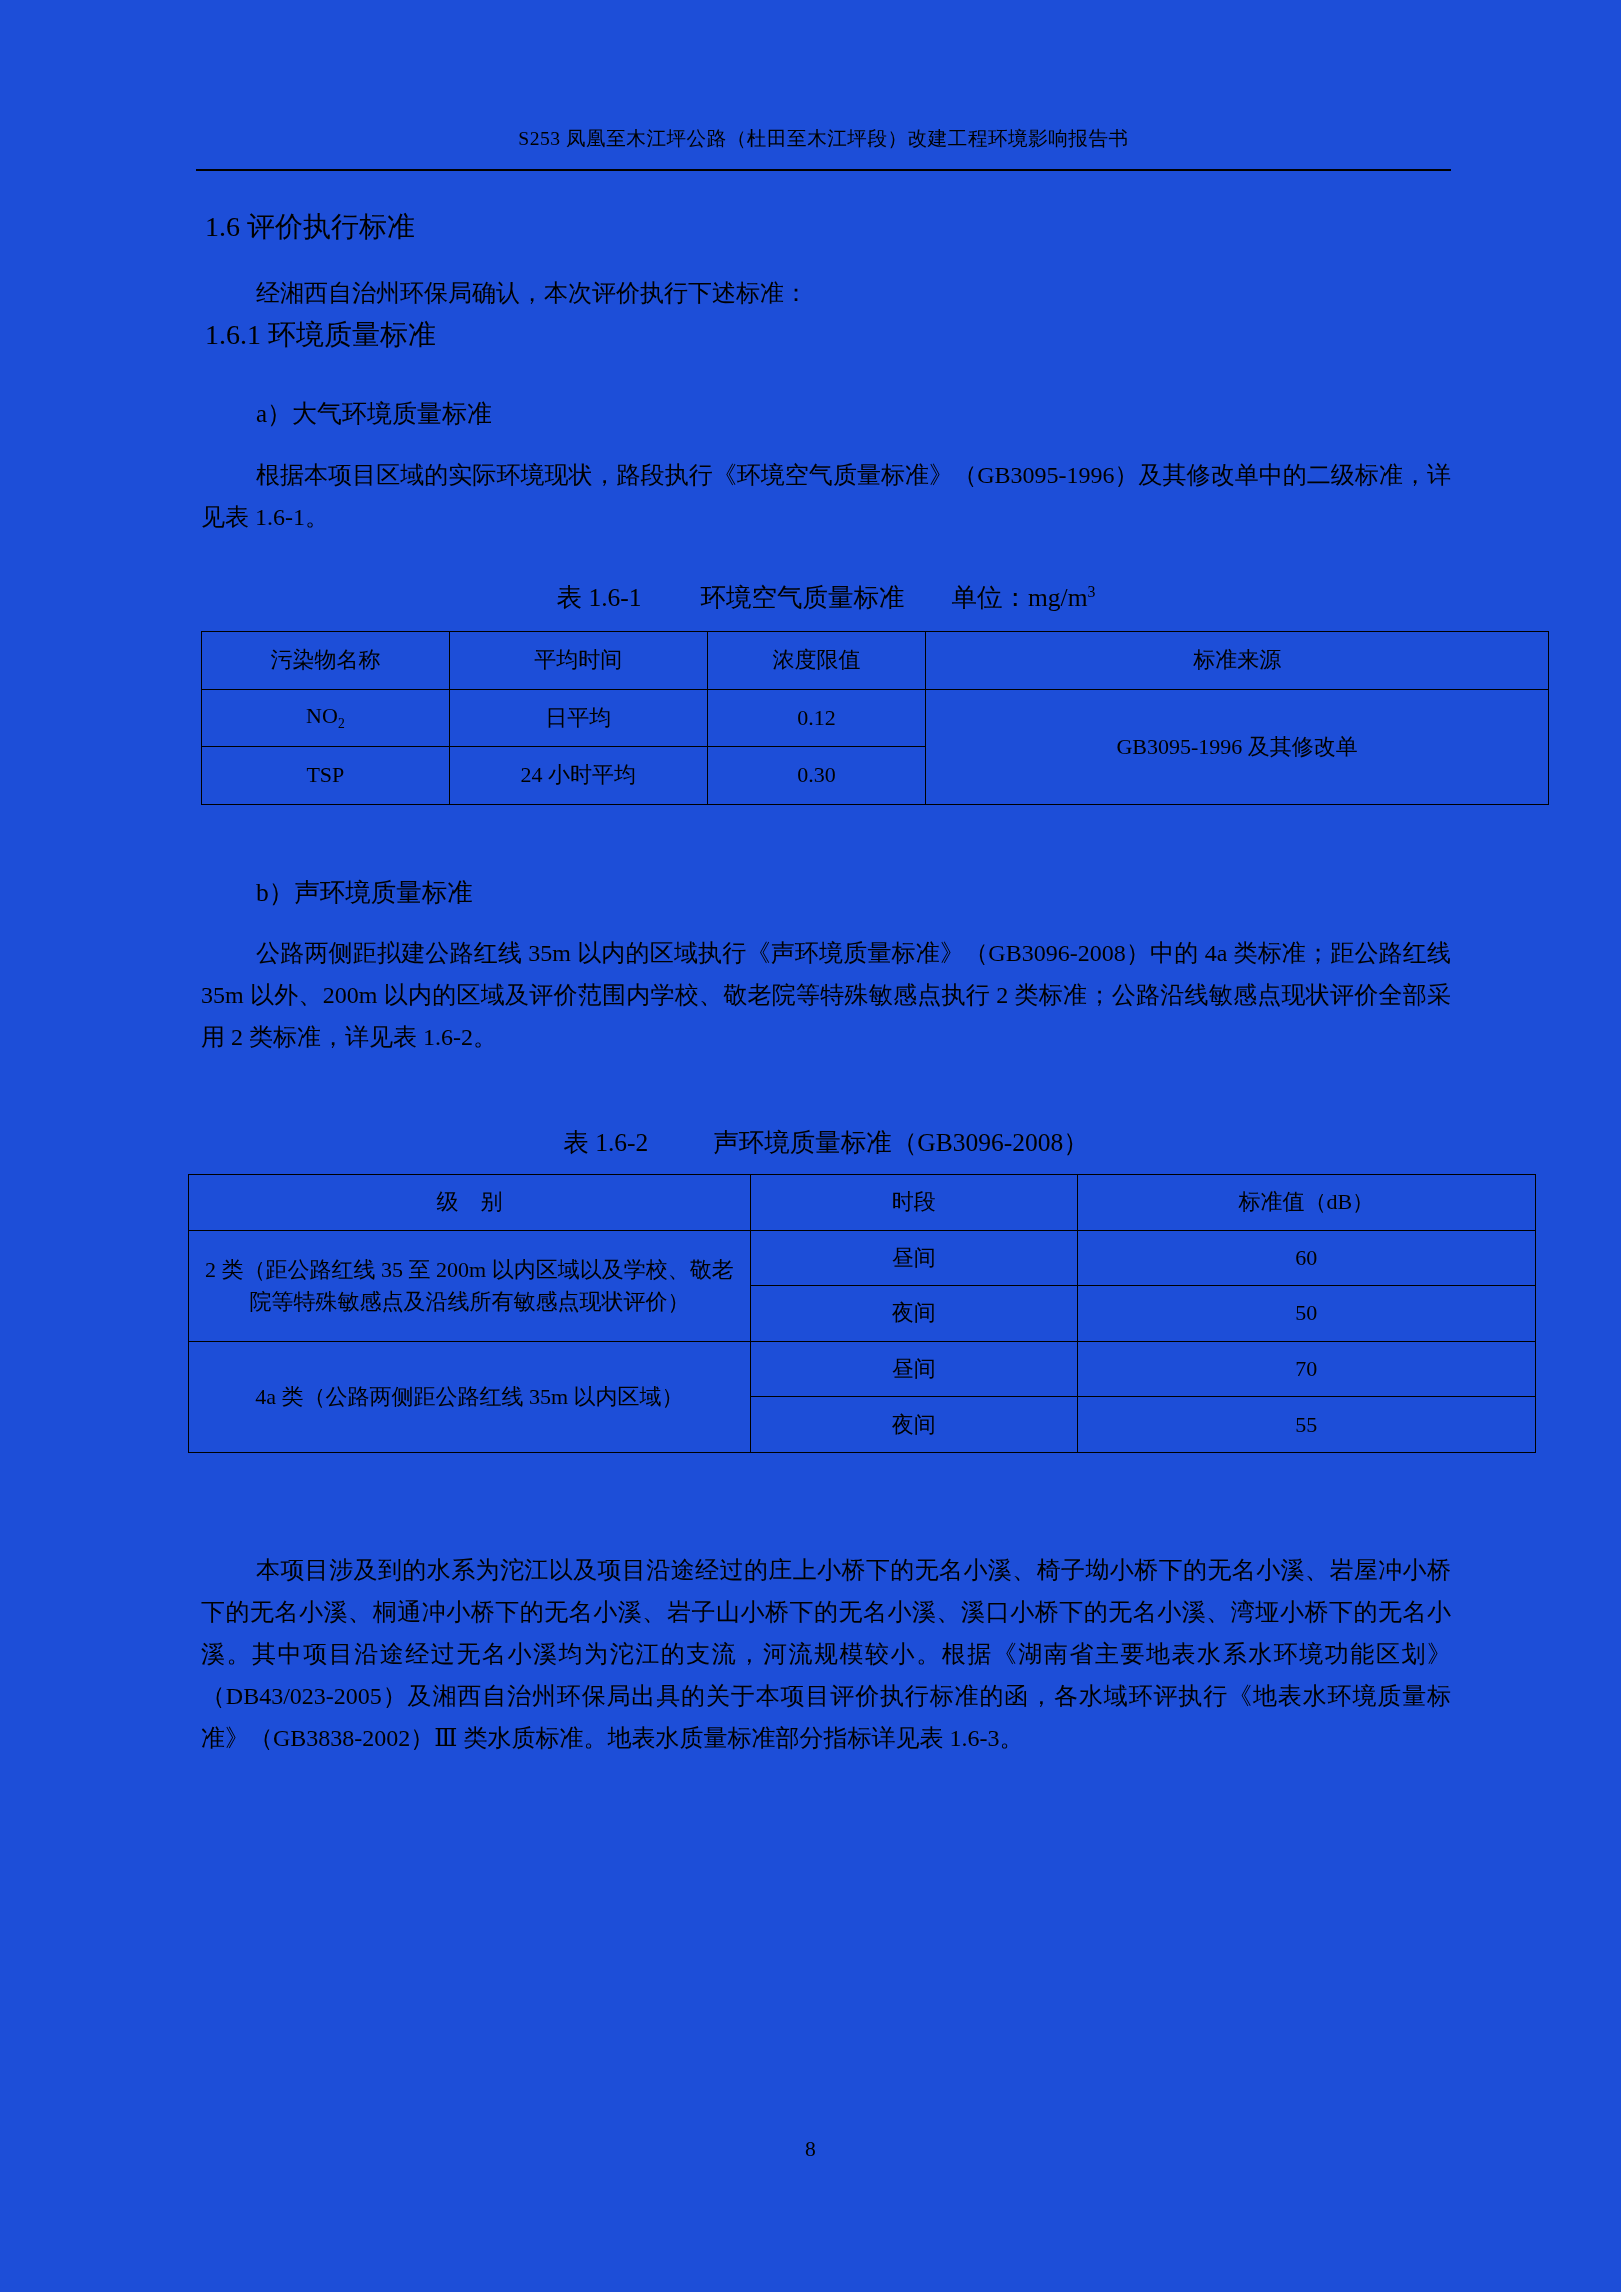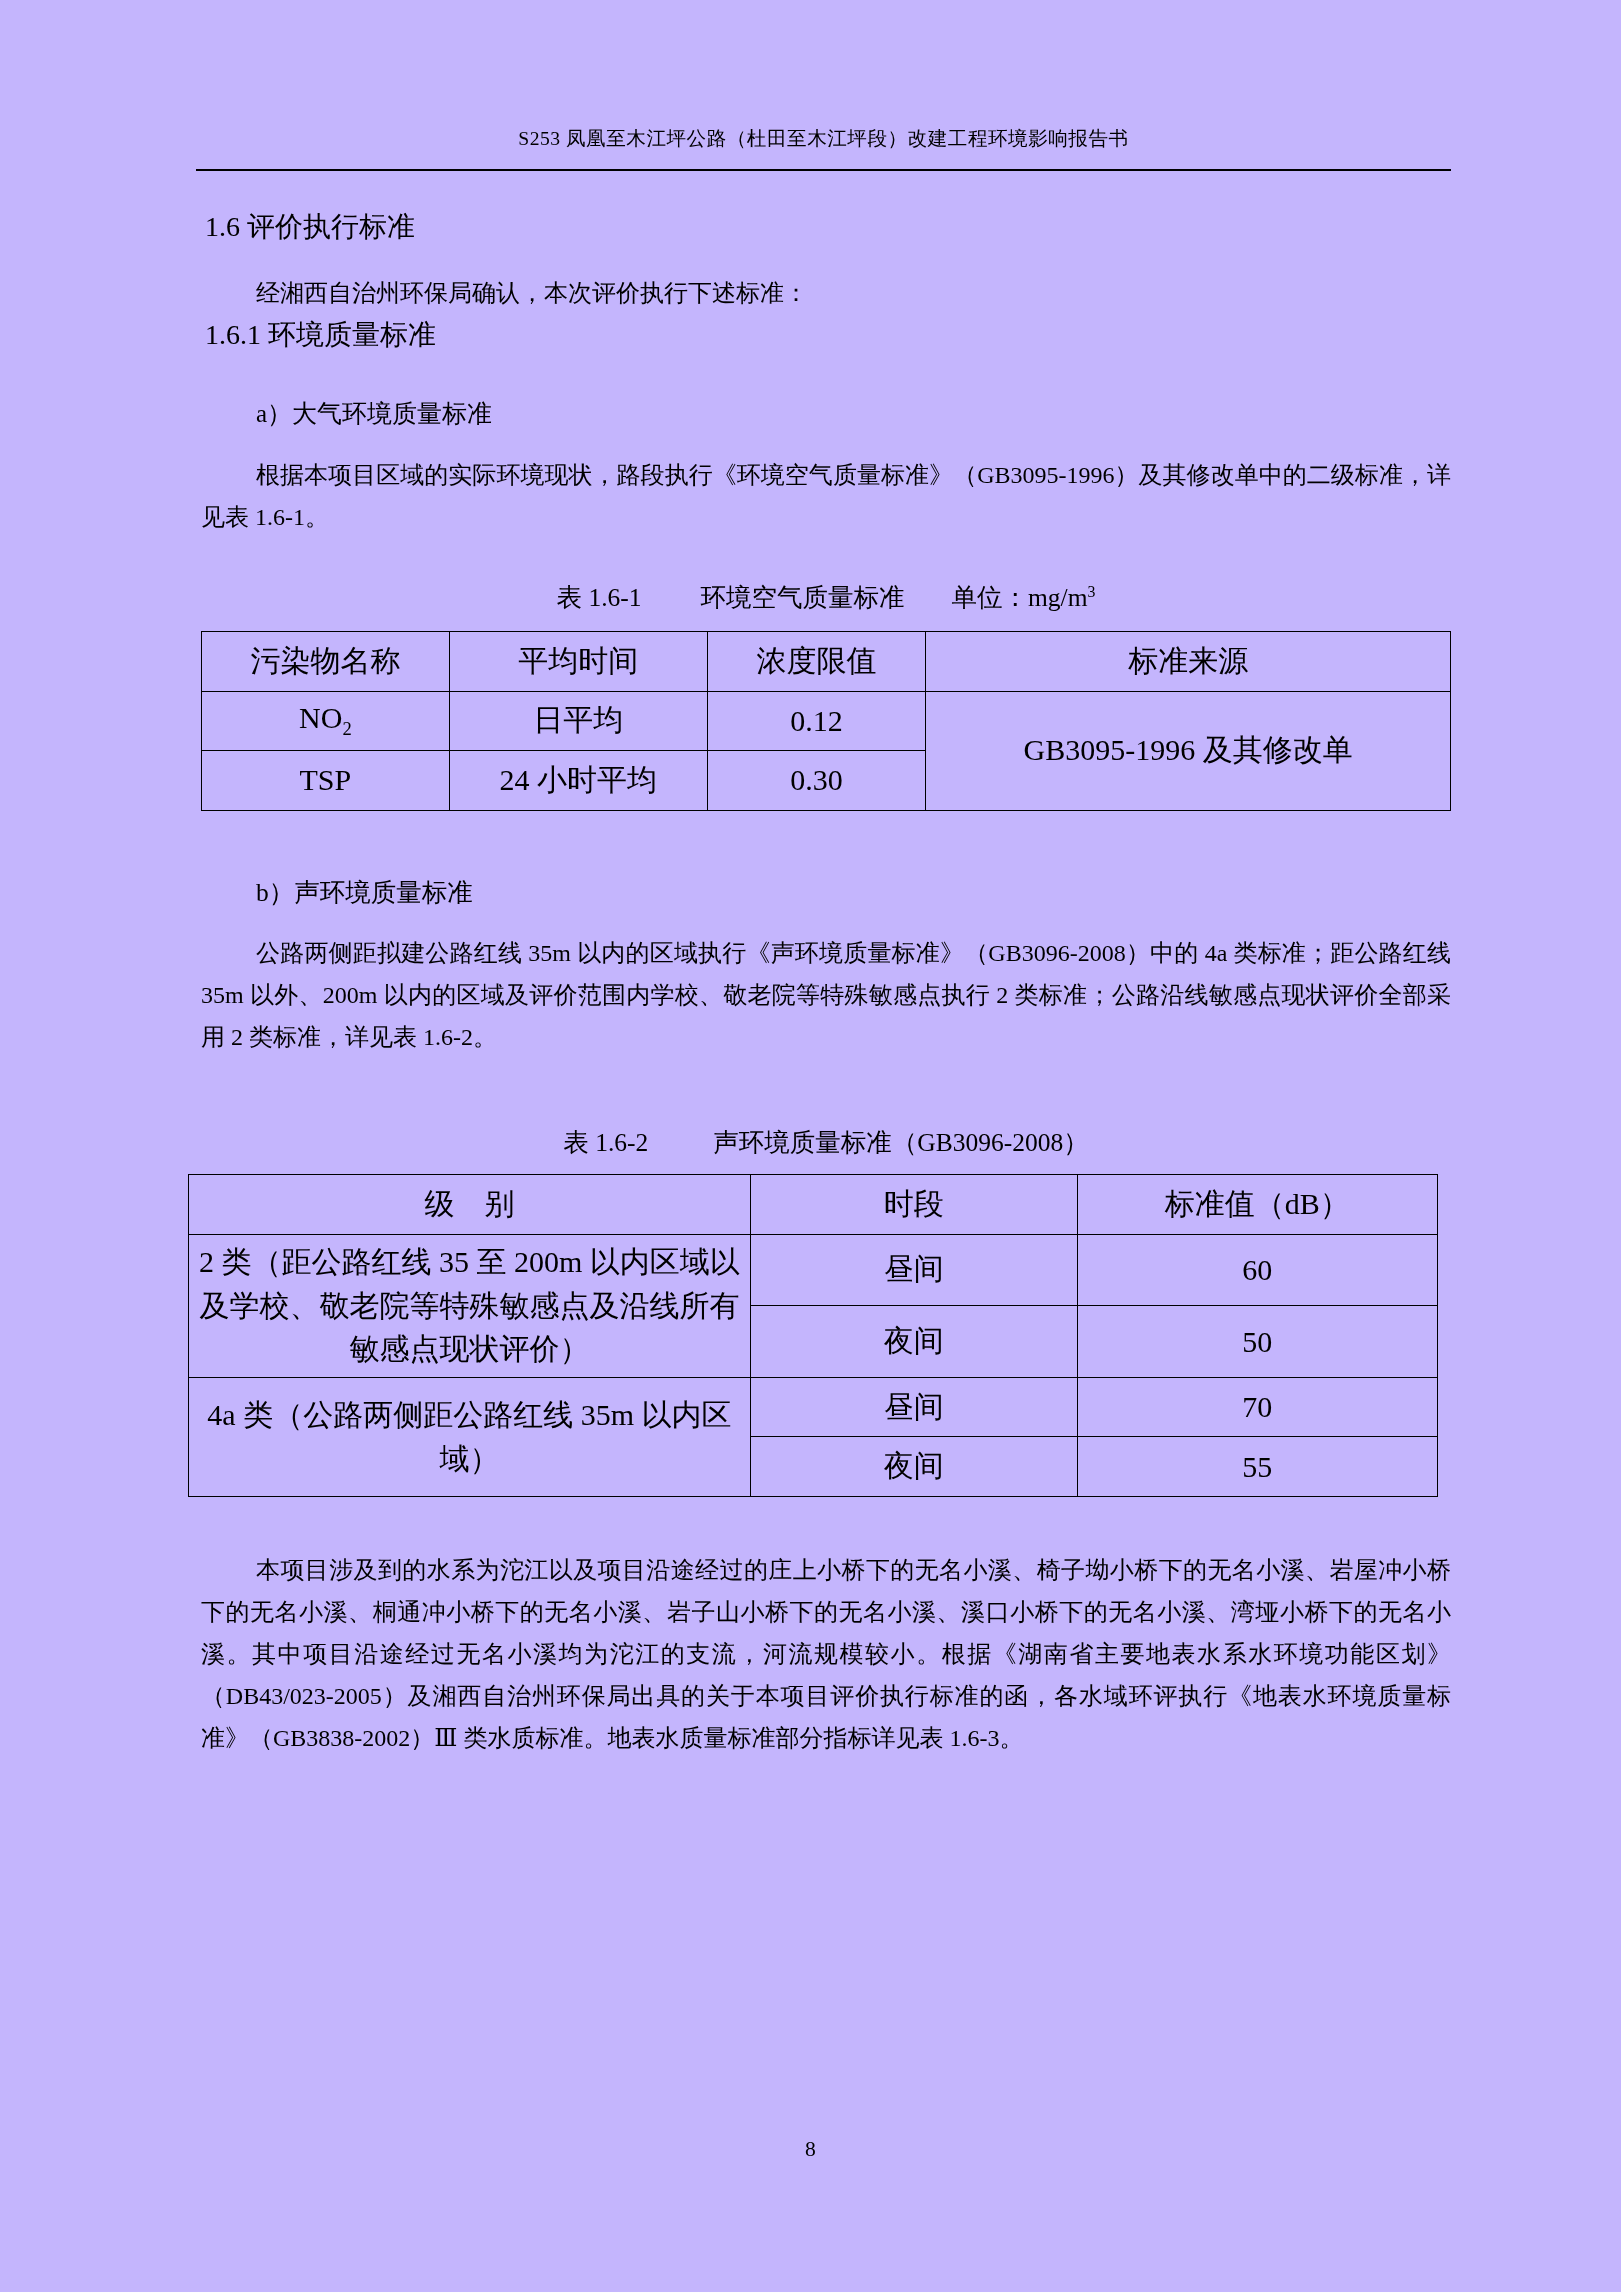--- a/index.html
+++ b/index.html
@@ -9,21 +9,21 @@
   }
   body {
     font-family: "Liberation Serif", "DejaVu Serif", serif;
     color: #000000;
   }
   .page {
     position: relative;
     width: 1621px;
     height: 2293px;
     margin: 0 auto;
-    background: #c4b5fd;
+    background: #1d4ed8;
     box-sizing: border-box;
     padding: 0;
     overflow: hidden;
   }
   
   .header {
     position: absolute;
     left: 196px;
     top: 125px;
     width: 1255px;
@@ -92,22 +92,22 @@
     top: 580px;
     width: 1250px;
   }
   .cap1 .gap { display:inline-block; width: 59px; }
   .cap1 .gap2 { display:inline-block; width: 47px; }
   sup { font-size: 0.62em; vertical-align: super; }
   sub { font-size: 0.62em; vertical-align: sub; }
 
   table.doc {
     border-collapse: collapse;
-    font-size: 30px;
-    width: 1250px;
+    font-size: 22px;
+    width: 1348px;
   }
   table.doc td, table.doc th {
     border: 1.5px solid #000;
     text-align: center;
     font-weight: normal;
     padding: 8.8px 5.9px;
   }
   .t1 {
     position: absolute;
     left: 201px;

